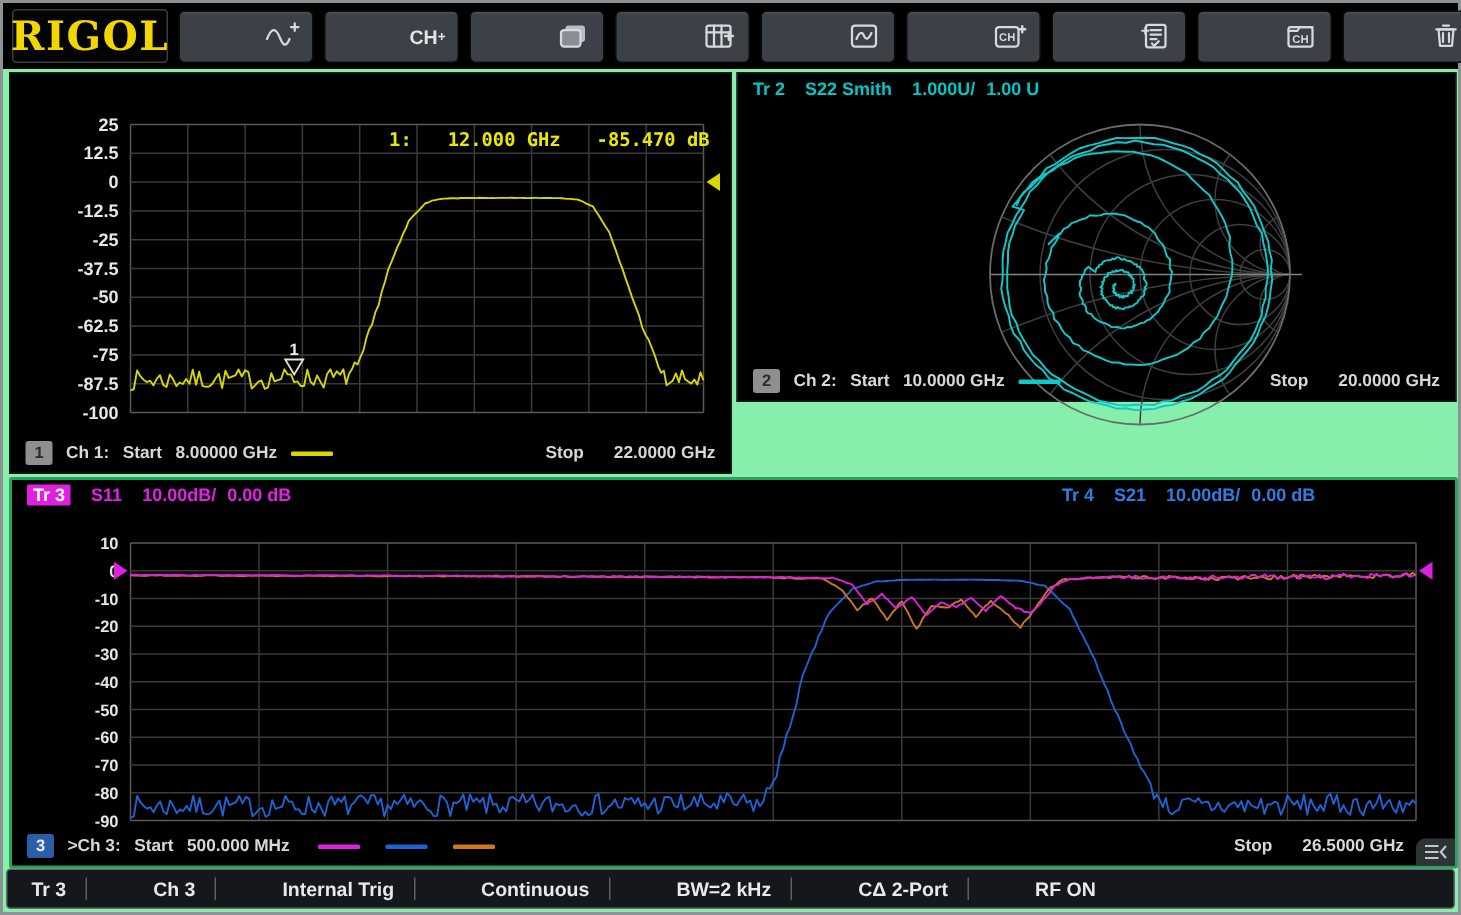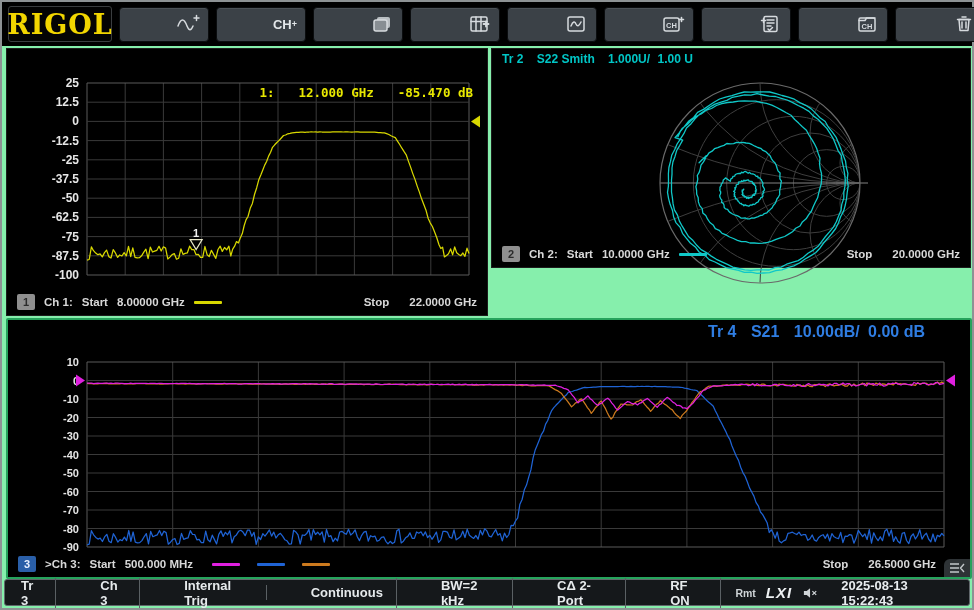--- a/index.html
+++ b/index.html
@@ -28,21 +28,21 @@
   .win{position:absolute;background:#000;box-sizing:border-box;}
   #win1{left:4px;top:46px;width:482px;height:268px;border:1px solid #1c1c1c;}
   #win2{left:489px;top:46px;width:480px;height:220px;border:1px solid #1c1c1c;}
   #win3{left:4px;top:316px;width:966px;height:261px;border:2px solid #26a35c;border-radius:2px;}
   .win svg.plot{position:absolute;left:0;top:0;}
   .whead{position:absolute;top:3px;left:10px;font-size:12px;font-weight:700;white-space:nowrap;}
   .whead span{margin-right:10px;}
   .yellow{color:#e2e200;} .cyan{color:#00c6c6;} .mag{color:#e81ee8;}
   .blue{color:#2f7de2;} .orange{color:#cc7a1e;}
   .tr-badge{background:#e020e0;color:#fff;padding:0 4px;border-radius:1px;}
-  #tr4-label{position:absolute;left:700px;top:3px;font-size:16px;font-weight:700;}
+  #tr4-label{position:absolute;left:700px;top:3px;font-size:12px;font-weight:700;}
   #tr4-label span{margin-right:10px;}
   #tr5-row{position:absolute;left:10px;top:19px;font-size:12px;font-weight:700;}
   #tr5-row span{margin-right:10px;}
   .wfoot{position:absolute;left:10px;right:10px;bottom:5px;display:flex;align-items:center;
          font-size:11.5px;font-weight:600;color:#d8d8d8;gap:9px;}
   .chnum{width:18px;height:16px;display:flex;align-items:center;justify-content:center;
          background:#8f8f8f;color:#2b2b2b;font-weight:700;font-size:11px;border-radius:2px;}
   .chnum.active{background:#2a5fa8;color:#e8f0ff;}
   .swatch{width:28px;height:3px;border-radius:1px;display:inline-block;}
   .stop{margin-left:auto;display:flex;gap:20px;}
@@ -312,20 +312,26 @@
         <text x="71" y="175.5" text-anchor="end" fill="#e6e6e6" font-size="11" font-weight="bold" font-family="Liberation Sans, sans-serif">-60</text>
         <text x="71" y="194" text-anchor="end" fill="#e6e6e6" font-size="11" font-weight="bold" font-family="Liberation Sans, sans-serif">-70</text>
         <text x="71" y="212.5" text-anchor="end" fill="#e6e6e6" font-size="11" font-weight="bold" font-family="Liberation Sans, sans-serif">-80</text>
         <text x="71" y="231" text-anchor="end" fill="#e6e6e6" font-size="11" font-weight="bold" font-family="Liberation Sans, sans-serif">-90</text>
         <path d="M79.0 225.0L81.2 224.2L83.4 210.7L85.6 214.8L87.8 217.4L90.0 219.1L92.2 218.2L94.4 221.5L96.6 216.9L98.8 214.3L101.0 221.2L103.2 222.7L105.4 213.7L107.6 217.4L109.8 222.1L112.0 219.6L114.2 220.7L116.4 217.1L118.6 220.6L120.8 210.5L122.9 221.3L125.1 212.0L127.3 222.1L129.5 222.8L131.7 222.6L133.9 220.6L136.1 216.8L138.3 213.6L140.5 223.8L142.7 211.4L144.9 216.7L147.1 215.7L149.3 214.8L151.5 210.5L153.7 215.6L155.9 211.2L158.1 212.6L160.3 224.2L162.5 222.2L164.7 219.5L166.9 218.5L169.1 224.5L171.3 223.4L173.5 213.4L175.7 219.3L177.9 218.4L180.1 217.8L182.3 210.7L184.5 214.3L186.7 214.5L188.9 219.8L191.1 219.4L193.3 222.6L195.5 222.7L197.7 211.1L199.9 219.8L202.1 221.8L204.3 215.2L206.5 219.6L208.6 223.9L210.8 214.4L213.0 210.9L215.2 216.4L217.4 212.3L219.6 214.8L221.8 210.9L224.0 222.8L226.2 216.7L228.4 214.9L230.6 211.3L232.8 210.3L235.0 212.1L237.2 215.7L239.4 210.2L241.6 210.1L243.8 216.3L246.0 212.3L248.2 224.3L250.4 216.8L252.6 219.5L254.8 213.7L257.0 216.2L259.2 213.2L261.4 209.9L263.6 216.1L265.8 212.1L268.0 218.0L270.2 214.8L272.4 213.4L274.6 216.1L276.8 219.7L279.0 220.8L281.2 224.1L283.4 223.9L285.6 210.3L287.8 211.9L290.0 214.9L292.2 224.0L294.3 215.0L296.5 215.4L298.7 213.6L300.9 209.5L303.1 220.1L305.3 209.6L307.5 214.5L309.7 212.2L311.9 214.9L314.1 211.8L316.3 222.1L318.5 209.4L320.7 216.6L322.9 215.7L325.1 221.7L327.3 218.2L329.5 220.9L331.7 212.0L333.9 211.3L336.1 213.1L338.3 214.3L340.5 209.3L342.7 215.0L344.9 213.1L347.1 209.8L349.3 216.7L351.5 220.6L353.7 215.3L355.9 212.2L358.1 211.3L360.3 221.1L362.5 215.7L364.7 216.8L366.9 216.1L369.1 221.2L371.3 220.2L373.5 217.4L375.7 216.8L377.9 221.3L380.0 223.8L382.2 221.3L384.4 223.5L386.6 222.2L388.8 210.8L391.0 209.2L393.2 222.9L395.4 221.2L397.6 217.8L399.8 216.4L402.0 212.9L404.2 218.3L406.4 218.4L408.6 212.0L410.8 213.2L413.0 211.8L415.2 215.8L417.4 211.9L419.6 217.6L421.8 215.3L424.0 219.3L426.2 215.8L428.4 212.1L430.6 222.4L432.8 219.9L435.0 211.4L437.2 211.3L439.4 212.1L441.6 217.2L443.8 218.3L446.0 209.9L448.2 219.8L450.4 218.2L452.6 216.5L454.8 211.2L457.0 217.5L459.2 209.1L461.4 215.3L463.6 217.0L465.7 218.4L467.9 215.5L470.1 219.1L472.3 210.3L474.5 214.9L476.7 208.8L478.9 210.9L481.1 216.1L483.3 216.9L485.5 213.0L487.7 209.6L489.9 215.2L492.1 213.6L494.3 220.9L496.5 213.1L498.7 217.5L500.9 214.5L503.1 205.4L505.3 205.7L507.5 201.0L509.7 197.8L511.9 184.2L514.1 179.5L516.3 169.8L518.5 165.1L520.7 157.1L522.9 149.9L525.1 137.9L527.3 129.7L529.3 125.0L531.4 119.8L533.5 114.3L535.5 111.2L537.6 104.1L539.6 100.8L541.7 95.1L543.8 90.3L545.8 87.6L547.9 85.3L549.9 83.3L552.0 81.0L554.1 78.9L556.1 76.8L558.2 75.1L560.2 72.3L562.3 71.9L564.4 71.5L566.4 70.5L568.5 70.1L570.5 69.4L572.6 68.7L574.7 67.9L576.7 67.4L578.9 67.6L581.1 67.5L583.3 67.3L585.5 67.1L587.7 67.1L589.9 66.8L592.1 66.7L594.3 66.7L596.5 66.5L598.7 66.6L600.9 66.6L603.1 66.5L605.3 66.5L607.5 66.5L609.7 66.6L611.9 66.5L614.1 66.4L616.3 66.4L618.5 66.6L620.7 66.6L622.9 66.4L625.1 66.6L627.3 66.6L629.5 66.4L631.7 66.5L633.9 66.4L636.1 66.5L638.2 66.4L640.4 66.4L642.6 66.5L644.8 66.5L646.9 66.4L649.0 66.7L651.1 66.7L653.2 66.7L655.4 66.7L657.5 66.7L659.6 66.9L661.7 66.9L663.8 67.0L666.0 67.0L668.1 67.1L670.2 67.1L672.3 67.3L674.4 67.5L676.4 68.1L678.5 68.4L680.5 68.8L682.6 69.5L684.7 69.9L686.7 70.2L688.8 70.5L690.8 72.7L692.9 74.5L695.0 76.5L697.0 78.6L699.1 80.7L701.1 82.6L703.2 84.2L705.3 86.2L707.3 90.8L709.4 94.7L711.4 99.4L713.5 103.0L715.6 107.3L717.6 111.1L719.7 115.9L721.8 119.3L723.9 125.7L726.1 130.9L728.3 136.3L730.5 140.4L732.7 147.3L734.9 152.6L737.1 156.3L739.3 161.7L741.5 167.9L743.7 172.0L745.9 176.1L748.1 182.6L750.3 185.8L752.5 192.0L754.7 194.6L756.9 198.6L759.1 202.7L761.3 212.5L763.3 209.7L765.3 213.4L767.2 218.2L769.2 212.0L771.2 221.1L773.4 222.8L775.6 220.9L777.8 219.9L780.0 213.3L782.2 212.8L784.4 212.2L786.6 213.5L788.8 214.5L791.0 212.1L793.2 215.5L795.4 214.5L797.6 214.7L799.8 220.3L802.0 218.8L804.2 215.0L806.4 219.9L808.5 221.2L810.7 217.4L812.9 215.8L815.1 214.7L817.3 218.3L819.5 214.1L821.7 221.0L823.9 213.6L826.1 216.8L828.3 218.0L830.5 218.7L832.7 212.4L834.9 222.6L837.1 216.2L839.3 216.4L841.5 214.6L843.7 215.1L845.9 223.2L848.1 218.1L850.3 210.3L852.5 213.7L854.7 216.6L856.9 213.9L859.1 219.5L861.3 209.7L863.5 223.2L865.7 212.8L867.9 217.5L870.1 220.7L872.3 216.7L874.5 220.7L876.7 211.3L878.9 209.1L881.1 216.0L883.3 209.9L885.5 221.4L887.7 216.7L889.9 221.2L892.1 223.2L894.2 213.4L896.4 212.5L898.6 220.5L900.8 223.6L903.0 216.5L905.2 213.8L907.4 219.0L909.6 215.7L911.8 209.7L914.0 219.2L916.2 215.4L918.4 213.2L920.6 219.0L922.8 221.9L925.0 214.0L927.2 221.6L929.4 215.3L931.6 216.6L933.8 213.4L936.0 215.9" stroke="#1f63d4" fill="none" stroke-width="1.25" stroke-linejoin="round"></path>
         <path d="M79.0 63.5L81.2 63.7L83.4 63.6L85.6 63.8L87.8 63.7L89.9 63.8L92.1 63.5L94.3 63.5L96.5 63.7L98.7 63.4L100.9 63.8L103.1 63.9L105.3 63.8L107.4 63.7L109.6 63.9L111.8 63.9L114.0 63.5L116.2 63.8L118.4 63.9L120.6 63.8L122.8 64.0L124.9 63.9L127.1 63.8L129.3 63.5L131.5 63.5L133.7 63.5L135.9 63.5L138.1 63.9L140.3 64.0L142.4 63.8L144.6 63.9L146.8 63.9L149.0 63.8L151.2 64.0L153.4 64.0L155.6 64.0L157.8 63.6L159.9 63.9L162.1 63.7L164.3 63.7L166.5 63.6L168.7 63.8L170.9 63.8L173.1 63.7L175.3 64.0L177.4 64.1L179.6 63.9L181.8 63.9L184.0 63.9L186.2 64.0L188.4 64.2L190.6 63.9L192.8 63.9L194.9 63.8L197.1 63.7L199.3 63.7L201.5 63.9L203.7 63.9L205.9 63.8L208.1 64.1L210.3 63.8L212.5 64.2L214.6 64.2L216.8 63.8L219.0 63.8L221.2 63.8L223.4 64.0L225.6 63.7L227.8 63.9L230.0 63.9L232.1 63.8L234.3 63.9L236.5 63.8L238.7 63.9L240.9 64.2L243.1 64.0L245.3 64.2L247.5 64.2L249.6 64.2L251.8 64.1L254.0 63.9L256.2 63.8L258.4 63.9L260.6 64.2L262.8 64.2L265.0 63.9L267.1 64.2L269.3 63.8L271.5 64.3L273.7 64.3L275.9 64.1L278.1 63.9L280.3 64.2L282.5 63.8L284.6 64.1L286.8 64.3L289.0 64.3L291.2 63.9L293.4 64.1L295.6 64.1L297.8 64.3L300.0 63.9L302.1 64.3L304.3 64.0L306.5 64.4L308.7 64.1L310.9 64.3L313.1 64.1L315.3 64.4L317.5 63.9L319.6 64.3L321.8 64.2L324.0 64.3L326.2 64.5L328.4 64.3L330.6 64.1L332.8 64.5L335.0 64.1L337.2 64.6L339.4 64.3L341.6 64.3L343.8 64.5L346.0 64.2L348.2 64.5L350.4 64.0L352.6 64.1L354.8 64.5L357.0 64.5L359.2 64.4L361.4 64.4L363.6 64.7L365.8 64.6L368.0 64.1L370.2 64.5L372.4 64.7L374.6 64.6L376.8 64.4L378.9 64.4L381.1 64.1L383.3 64.4L385.5 64.2L387.7 64.5L389.9 64.4L392.1 64.7L394.3 64.3L396.5 64.7L398.7 64.8L400.9 64.5L403.1 64.6L405.3 64.6L407.5 64.3L409.7 64.9L411.9 64.8L414.1 64.4L416.3 64.7L418.5 64.9L420.7 64.8L422.9 64.4L425.1 64.3L427.3 64.5L429.5 64.4L431.7 64.6L433.9 64.9L436.1 64.5L438.3 64.7L440.5 64.7L442.7 64.7L444.9 64.7L447.1 64.5L449.3 64.6L451.5 64.4L453.7 64.8L455.9 65.0L458.1 64.5L460.3 64.5L462.5 64.7L464.6 65.1L466.8 64.8L469.0 65.1L471.2 64.9L473.4 64.7L475.6 65.2L477.8 64.6L480.0 64.7L482.2 64.7L484.4 65.0L486.6 64.7L488.8 64.9L491.0 64.9L493.2 64.7L495.3 65.1L497.5 64.9L499.6 64.9L501.8 65.1L503.9 64.9L506.1 64.9L508.2 65.4L510.4 65.0L512.5 65.4L514.7 65.7L516.8 65.1L519.0 65.1L521.1 65.7L523.3 65.8L525.4 65.8L527.6 65.8L529.7 65.5L531.9 65.5L534.0 65.5L536.2 65.6L538.3 65.6L540.5 65.8L542.7 66.9L544.9 68.3L547.1 69.6L549.3 70.6L551.4 72.1L553.6 73.6L555.6 76.5L557.6 78.9L559.6 81.3L561.6 84.2L563.5 86.9L565.5 85.1L567.5 82.9L569.5 82.4L571.4 79.9L573.4 78.9L575.4 81.4L577.4 84.3L579.4 87.6L581.3 89.8L583.3 93.4L585.3 90.8L587.3 87.8L589.2 86.0L591.2 82.7L593.2 81.0L595.2 84.8L597.2 88.1L599.1 92.2L601.1 96.2L603.1 99.1L605.1 96.8L607.0 92.6L609.0 89.8L611.0 86.9L613.0 84.0L615.0 84.3L616.9 84.0L618.9 84.8L620.9 84.8L622.9 85.0L624.8 84.9L626.8 83.0L628.8 81.6L630.8 81.1L632.8 79.7L634.7 81.7L636.7 84.4L638.7 86.7L640.7 88.7L642.6 91.4L644.6 89.2L646.6 86.4L648.6 84.3L650.6 82.9L652.5 80.5L654.5 82.6L656.5 84.1L658.5 85.3L660.4 86.9L662.4 88.8L664.4 89.9L666.4 92.8L668.4 95.0L670.3 96.4L672.3 98.5L674.3 95.1L676.3 93.1L678.2 91.3L680.2 88.1L682.2 85.5L684.3 82.1L686.3 80.0L688.4 76.5L690.4 73.8L692.4 71.5L694.4 71.0L696.4 69.5L698.3 67.7L700.3 66.4L702.4 66.0L704.5 66.4L706.6 65.9L708.7 66.3L710.9 66.0L713.0 65.7L715.1 65.2L717.2 65.0L719.3 64.9L721.4 65.3L723.5 65.0L725.6 65.2L727.7 65.1L729.8 65.1L731.9 65.4L734.0 64.5L736.1 64.5L738.2 64.1L740.4 64.4L742.6 64.8L744.8 64.3L747.0 64.9L749.2 65.5L751.4 65.7L753.6 64.2L755.8 64.1L758.0 65.3L760.2 65.6L762.4 66.0L764.6 65.3L766.8 65.0L769.0 66.0L771.2 64.0L773.4 64.6L775.6 64.4L777.8 64.9L780.0 65.4L782.2 65.0L784.4 65.8L786.6 66.2L788.8 64.4L791.0 65.4L793.2 66.2L795.4 65.2L797.6 66.5L799.8 65.0L802.0 66.5L804.2 66.7L806.4 64.5L808.5 64.6L810.7 64.4L812.9 65.1L815.1 65.0L817.3 66.5L819.5 64.7L821.7 63.9L823.9 65.2L826.1 65.9L828.3 65.1L830.5 65.3L832.7 64.1L834.9 64.9L837.1 66.1L839.3 66.2L841.5 63.6L843.7 66.1L845.9 63.9L848.1 65.5L850.3 65.2L852.5 64.3L854.7 63.1L856.9 65.7L859.1 63.0L861.3 64.2L863.5 64.4L865.7 65.4L867.9 63.1L870.1 64.0L872.3 65.1L874.5 63.8L876.7 64.1L878.9 65.3L881.1 63.8L883.3 64.3L885.5 64.9L887.7 62.4L889.9 64.3L892.1 63.5L894.2 64.1L896.4 63.8L898.6 64.5L900.8 64.6L903.0 64.4L905.2 64.8L907.4 65.4L909.6 62.6L911.8 64.2L914.0 63.3L916.2 63.3L918.4 63.3L920.6 65.1L922.8 64.3L925.0 64.3L927.2 63.7L929.4 62.0L931.6 63.5L933.8 61.9L936.0 63.5" stroke="#cc7a1e" fill="none" stroke-width="1.25" stroke-linejoin="round"></path>
         <path d="M79.0 63.2L81.2 63.1L83.4 63.2L85.6 63.6L87.7 63.3L89.9 63.1L92.1 63.4L94.3 63.3L96.5 63.2L98.7 63.1L100.8 63.4L103.0 63.2L105.2 63.5L107.4 63.2L109.6 63.2L111.8 63.3L113.9 63.3L116.1 63.6L118.3 63.6L120.5 63.5L122.7 63.2L124.9 63.6L127.1 63.3L129.2 63.4L131.4 63.4L133.6 63.4L135.8 63.3L138.0 63.4L140.2 63.5L142.3 63.4L144.5 63.3L146.7 63.4L148.9 63.6L151.1 63.3L153.3 63.3L155.4 63.5L157.6 63.5L159.8 63.7L162.0 63.6L164.2 63.7L166.4 63.5L168.6 63.4L170.7 63.7L172.9 63.3L175.1 63.4L177.3 63.3L179.5 63.5L181.7 63.4L183.8 63.7L186.0 63.7L188.2 63.8L190.4 63.7L192.6 63.9L194.8 63.6L196.9 63.6L199.1 63.8L201.3 63.7L203.5 63.5L205.7 63.5L207.9 63.5L210.1 63.5L212.2 63.5L214.4 63.5L216.6 63.4L218.8 63.9L221.0 63.7L223.2 63.6L225.3 63.5L227.5 63.5L229.7 64.0L231.9 64.0L234.1 64.0L236.3 63.6L238.4 63.6L240.6 63.7L242.8 63.6L245.0 63.9L247.2 63.5L249.4 63.6L251.6 63.5L253.7 64.0L255.9 63.8L258.1 64.1L260.3 63.8L262.5 63.9L264.7 63.6L266.9 63.9L269.1 63.9L271.3 63.6L273.5 64.2L275.7 63.9L277.9 63.9L280.1 64.2L282.3 63.8L284.5 63.7L286.7 63.6L288.9 63.6L291.1 64.1L293.3 64.1L295.4 63.7L297.6 63.7L299.8 64.2L302.0 63.7L304.2 63.9L306.4 63.9L308.6 63.8L310.8 64.3L313.0 64.2L315.2 63.9L317.4 64.3L319.6 64.2L321.8 63.7L324.0 63.7L326.2 64.3L328.4 64.3L330.6 64.2L332.8 63.9L335.0 64.2L337.2 64.3L339.4 64.1L341.6 63.9L343.8 63.9L346.0 64.2L348.2 63.8L350.4 64.3L352.6 64.0L354.8 64.1L357.0 64.2L359.2 64.2L361.4 64.2L363.6 64.3L365.8 64.4L368.0 63.9L370.2 64.1L372.4 64.4L374.6 64.5L376.8 64.3L378.9 64.3L381.1 64.0L383.3 64.4L385.5 64.5L387.7 64.2L389.9 64.4L392.1 64.2L394.3 64.1L396.5 64.4L398.7 64.6L400.9 64.0L403.1 64.3L405.3 64.0L407.5 64.5L409.7 64.6L411.9 64.1L414.1 64.6L416.3 64.0L418.5 64.7L420.7 64.3L422.9 64.1L425.1 64.7L427.3 64.5L429.4 64.4L431.6 64.6L433.8 64.4L435.9 64.5L438.1 64.3L440.3 64.2L442.4 64.6L444.6 64.1L446.8 64.8L448.9 64.7L451.1 64.4L453.3 64.6L455.5 64.4L457.6 64.2L459.8 64.9L462.0 64.8L464.1 64.3L466.3 64.8L468.5 64.4L470.6 65.0L472.8 64.5L475.0 64.7L477.1 64.6L479.3 64.6L481.5 64.4L483.6 64.7L485.8 64.9L488.0 64.5L490.2 64.9L492.3 64.7L494.5 64.7L496.7 64.6L498.8 64.7L501.0 64.7L503.2 64.5L505.3 64.9L507.5 64.8L509.7 65.0L511.9 64.7L514.1 64.6L516.3 64.9L518.5 64.7L520.7 65.0L522.9 65.1L525.1 64.9L527.3 65.3L529.5 65.1L531.7 65.2L533.9 65.1L536.1 64.9L538.3 65.4L540.5 65.4L542.7 65.4L544.9 65.3L547.1 65.1L549.3 66.0L551.4 66.6L553.6 67.2L555.8 68.4L558.0 68.9L560.2 69.8L562.2 72.5L564.2 75.2L566.2 77.4L568.1 80.3L570.1 82.8L572.1 81.1L574.1 80.4L576.1 79.2L578.0 77.5L580.0 75.8L582.0 78.4L584.0 79.9L585.9 82.1L587.9 84.1L589.9 85.4L591.9 83.8L593.9 83.0L595.8 80.9L597.8 79.3L599.8 78.2L601.8 80.0L603.7 82.8L605.7 85.1L607.7 88.1L609.7 90.1L611.7 88.3L613.6 86.6L615.6 84.8L617.6 82.9L619.6 81.6L621.5 82.1L623.5 83.3L625.5 83.9L627.5 83.5L629.5 84.9L631.4 83.3L633.4 82.7L635.4 80.8L637.4 79.6L639.3 78.5L641.3 80.1L643.3 82.1L645.3 83.8L647.3 85.6L649.2 87.4L651.2 84.9L653.2 83.8L655.2 81.0L657.1 79.2L659.1 77.4L661.1 78.5L663.1 80.4L665.1 82.4L667.0 83.3L669.0 85.5L671.0 85.4L673.0 86.2L674.9 88.0L676.9 87.9L678.9 88.7L681.0 86.8L683.0 85.1L685.1 83.1L687.1 80.3L689.2 78.1L691.3 75.8L693.3 72.7L695.4 70.2L697.4 69.9L699.3 68.2L701.3 67.8L703.3 66.9L705.3 65.8L707.5 65.9L709.7 65.9L711.9 65.8L714.1 65.8L716.3 65.5L718.5 65.1L720.7 65.5L722.8 64.9L725.0 64.9L727.2 64.4L729.4 64.8L731.6 64.4L733.8 64.1L736.0 64.5L738.2 64.5L740.4 65.6L742.5 65.1L744.7 63.7L746.8 65.8L749.0 63.7L751.1 64.7L753.3 65.9L755.4 65.4L757.6 65.6L759.7 65.6L761.9 65.7L764.0 65.3L766.2 64.4L768.3 64.3L770.5 65.7L772.6 64.5L774.8 64.3L776.9 65.4L779.1 65.7L781.2 65.7L783.4 66.1L785.5 64.6L787.7 66.1L789.8 65.0L792.0 64.8L794.1 66.4L796.3 66.5L798.4 64.8L800.6 63.6L802.7 65.1L804.9 65.2L807.0 65.6L809.2 64.9L811.3 64.1L813.5 64.7L815.6 64.3L817.8 64.9L819.9 65.9L822.1 64.3L824.2 64.9L826.4 63.3L828.5 63.3L830.7 64.8L832.8 64.6L835.0 62.9L837.1 64.6L839.3 63.6L841.4 63.6L843.6 65.6L845.7 64.7L847.9 66.0L850.0 65.4L852.2 64.5L854.3 64.2L856.5 63.6L858.6 65.9L860.8 63.1L862.9 64.2L865.1 63.6L867.2 64.9L869.4 65.1L871.5 63.1L873.7 64.9L875.8 66.1L878.0 65.7L880.1 63.3L882.3 64.2L884.4 63.2L886.6 63.5L888.7 63.1L890.9 64.1L893.0 65.0L895.2 63.8L897.3 63.9L899.5 64.3L901.6 64.6L903.8 65.4L905.9 62.5L908.1 63.5L910.2 63.2L912.4 64.2L914.5 63.2L916.7 63.0L918.8 64.5L921.0 64.5L923.1 63.9L925.3 64.5L927.4 62.7L929.6 62.6L931.7 64.5L933.9 63.9L936.0 63.3" stroke="#e020e0" fill="none" stroke-width="1.25" stroke-linejoin="round"></path>
         <path d="M68 54.5 L68 66.5 L77 60.5 Z" fill="#e020e0"></path>
         <path d="M947 54.5 L947 66.5 L938 60.5 Z" fill="#e020e0"></path>
       </svg>
+    <div class="whead">
+      <span class="tr-badge">Tr 3</span>
+      <span class="mag">S11</span>
+      <span class="mag" style="margin-right:4px">10.00dB/</span>
+      <span class="mag">0.00 dB</span>
+    </div>
     <div id="tr4-label" class="blue">
       <span>Tr 4</span>
       <span>S21</span>
       <span style="margin-right:4px">10.00dB/</span>
       <span>0.00 dB</span>
     </div>
     <div class="wfoot" style="right:34px">
       <span class="chnum active">3</span>
       <span>&gt;Ch 3:</span>
       <span>Start</span>
@@ -348,24 +354,15 @@
   <div id="statusbar">
     <div id="sb-items" style="display:flex;align-items:center">
         <span class="sb-item">Tr 3</span>
         <span class="sb-item">Ch 3</span>
         <span class="sb-item">Internal Trig</span>
         <span class="sb-item">Continuous</span>
         <span class="sb-item">BW=2 kHz</span>
         <span class="sb-item">CΔ 2-Port</span>
         <span class="sb-item">RF ON</span>
       </div>
-    <div id="sb-right">
-      <span id="sb-rmt">Rmt</span>
-      <span id="sb-lxi">LXI</span>
-      <svg width="16" height="14" viewBox="0 0 16 14">
-        <path d="M2 5 h3 l3.5 -3 v10 L5 9 H2 Z" fill="#cfd4d7" stroke="none"></path>
-        <path d="M11 5 l4 4 M15 5 l-4 4" stroke="#cfd4d7" fill="none" stroke-width="1.3"></path>
-      </svg>
-      <span id="sb-datetime">2025-08-13 15:22:43</span>
-    </div>
   </div>
 
 </div>
 
 </body></html>

